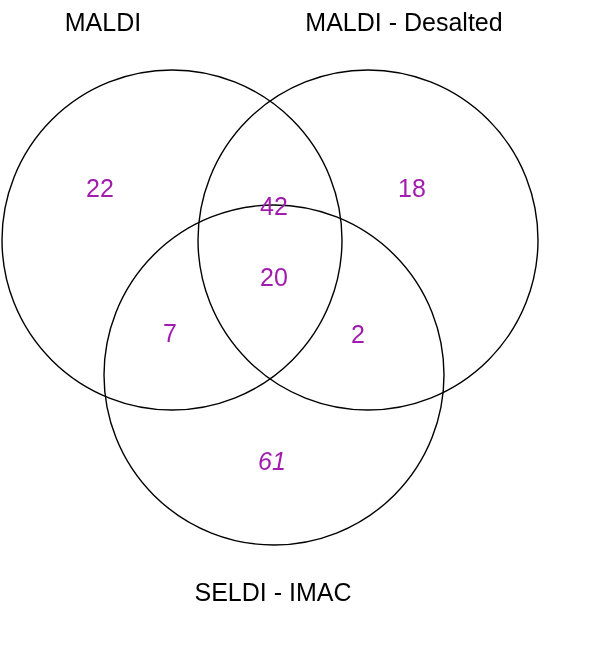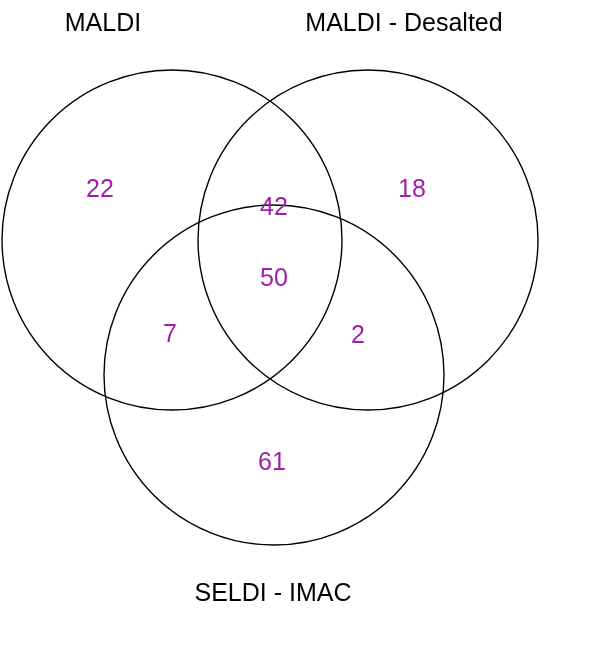--- a/index.html
+++ b/index.html
@@ -55,21 +55,21 @@
   #label-maldi      { left: 103px; top: 10px; }
   #label-desalted   { left: 404px; top: 10px; }
   #label-seldi-imac { left: 273px; top: 580px; }
 
   #count-maldi-only          { left: 100px;  top: 188px; }
   #count-maldi-desalted      { left: 274px;  top: 185px; margin-top: 21px; }
   #count-desalted-only       { left: 412px;  top: 188px; }
   #count-all-three           { left: 274px;  top: 277px; }
   #count-maldi-seldi         { left: 170px;  top: 333px; }
   #count-desalted-seldi      { left: 358px;  top: 334px; }
-  #count-seldi-only          { left: 272px;  top: 461px; }
+  #count-seldi-only          { left: 272px;  top: 461px; font-style: italic; }
 </style>
 </head>
 <body>
 
 <div id="venn-diagram">
 
   <svg id="venn-svg" viewBox="0 0 600 645">
     <circle class="set-circle" cx="172" cy="240" r="170" stroke="#000000"></circle>
     <circle class="set-circle" cx="368" cy="240" r="170" stroke="#000000"></circle>
     <circle class="set-circle" cx="274" cy="375" r="170" stroke="#000000"></circle>
@@ -80,21 +80,21 @@
   <div class="set-label" id="label-seldi-imac">SELDI - IMAC</div>
 
   <div class="set-label" id="label-desalted">MALDI - Desalted</div>
 
   <div class="region-count" id="count-maldi-only">22</div>
 
   <div class="region-count" id="count-maldi-desalted">42</div>
 
   <div class="region-count" id="count-desalted-only">18</div>
 
-  <div class="region-count" id="count-all-three">50</div>
+  <div class="region-count" id="count-all-three">20</div>
 
   <div class="region-count" id="count-maldi-seldi">7</div>
 
   <div class="region-count" id="count-desalted-seldi">2</div>
 
   <div class="region-count" id="count-seldi-only">61</div>
 
 </div>
 
 </body></html>

